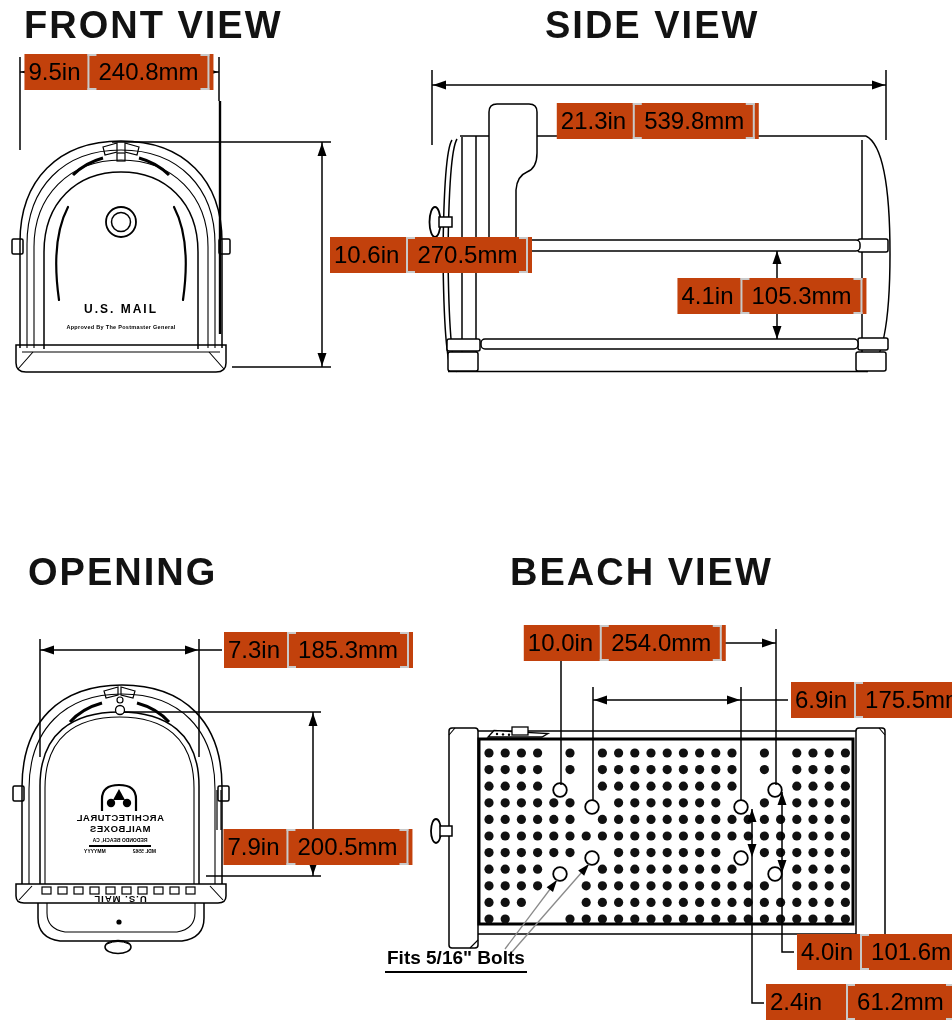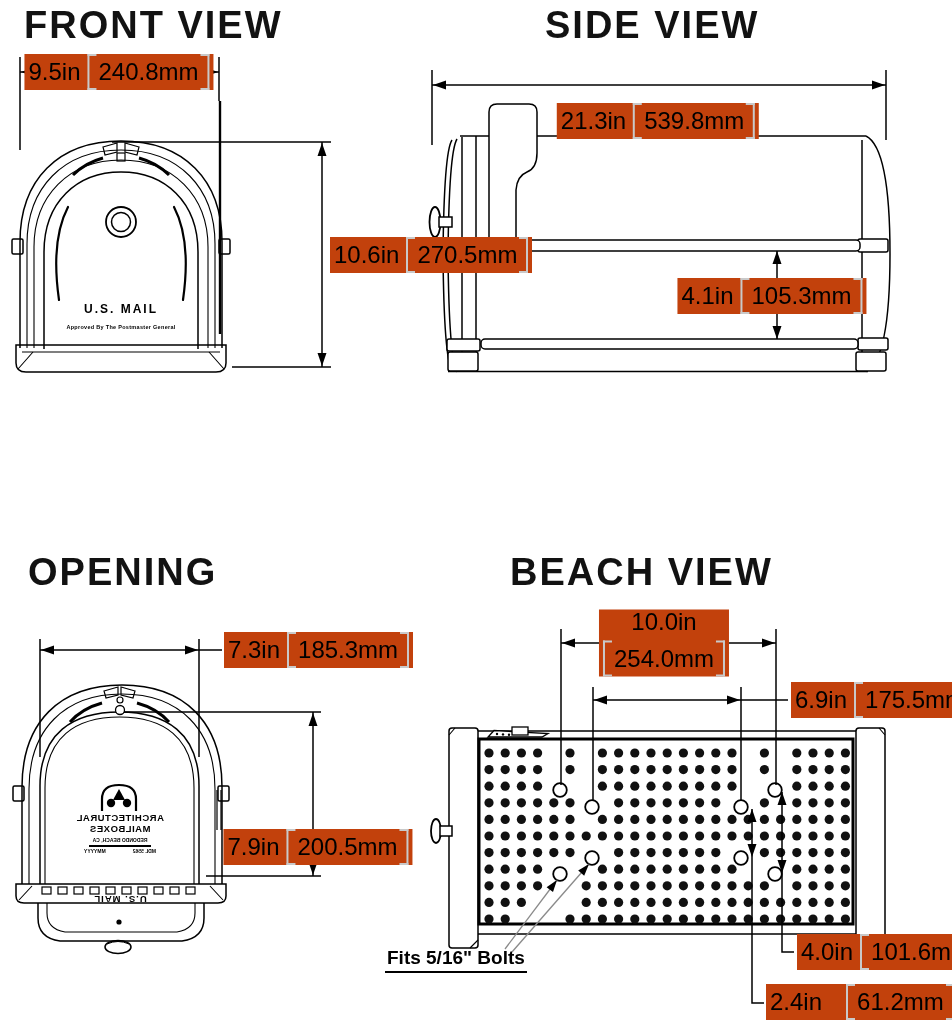--- a/index.html
+++ b/index.html
@@ -466,21 +466,21 @@
   <span class="mm">105.3mm</span>
 </div>
 <div class="dim l" style="left:224px;top:650px;justify-content:center;">
   <span>7.3in</span>
   <span class="mm">185.3mm</span>
 </div>
 <div class="dim c" style="left:318px;top:799px;margin-top:48px;">
   <span>7.9in</span>
   <span class="mm">200.5mm</span>
 </div>
-<div class="dim c" style="left:664px;top:643px;flex-direction:column;">
+<div class="dim c" style="left:625px;top:643px;">
   <span>10.0in</span>
   <span class="mm">254.0mm</span>
 </div>
 <div class="dim l" style="left:791px;top:700px;">
   <span>6.9in</span>
   <span class="mm">175.5mm</span>
 </div>
 <div class="dim l" style="left:797px;top:952px;">
   <span>4.0in</span>
   <span class="mm">101.6mm</span>

